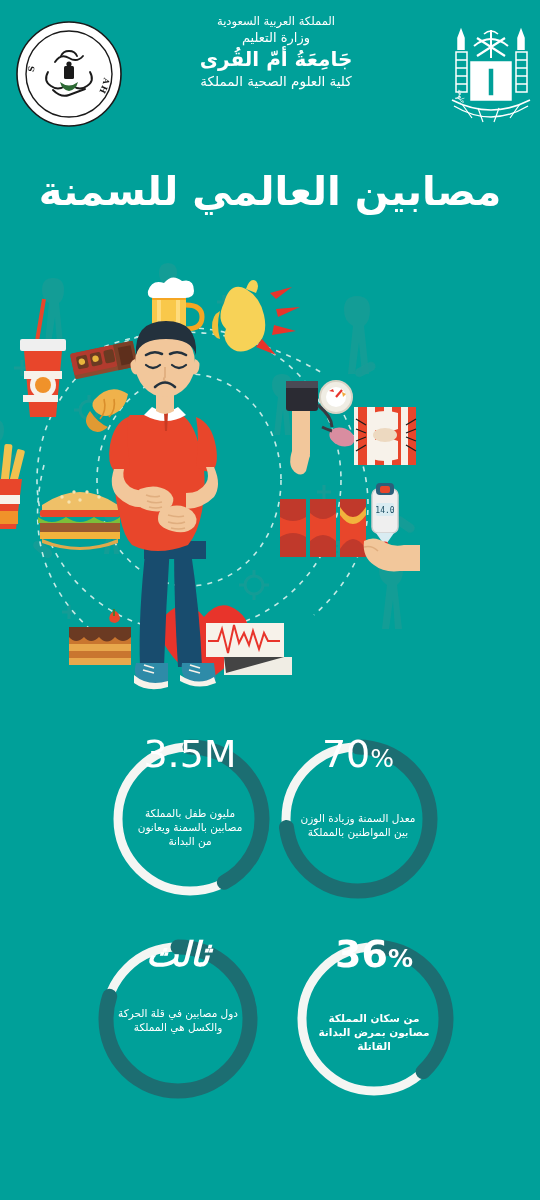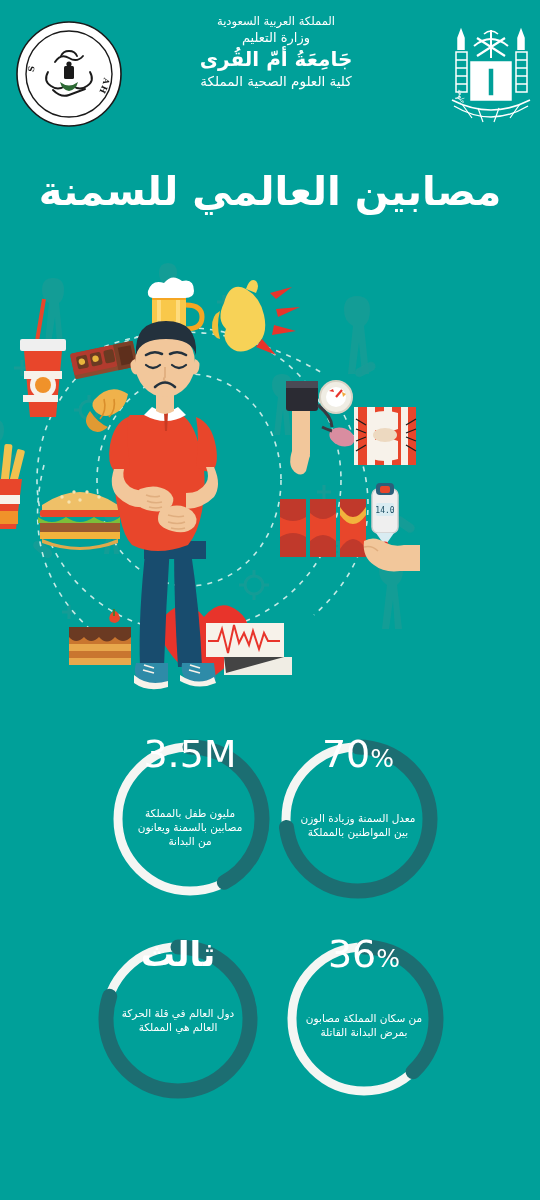--- a/index.html
+++ b/index.html
@@ -79,33 +79,33 @@
     padding:0 26px;
     gap:28px;
   }
   .stat-value {
     color:#ffffff;
     font-size:38px;
     line-height:42px;
     letter-spacing:0px;
     white-space:nowrap;
   }
-  .stat-value.arabic { font-size:34px; font-weight:bold; }
+  .stat-value.arabic { font-size:34px; font-weight:bold;font-style:italic; }
   .stat-value .pct { font-size:25px; }
   .stat-label {
     color:#ffffff;
     font-size:10.5px;
     line-height:14px;
     margin-top:3px;
     direction:rtl;
   }
   .pos-tl { left:104px; top:18px; }
   .pos-tr { left:272px; top:18px; }
   .pos-bl { left:92px; top:218px; }
-  .pos-br { left:278px; top:218px; }
+  .pos-br { left:288px; top:218px;font-weight:bold; }
 </style>
 </head>
 <body style="background: rgb(0, 160, 153);">
 
 <div class="page" style="background: rgb(0, 160, 153);">
 
   <div class="header">
 
     <div class="logo-left">
       <svg viewBox="0 0 108 108" width="108" height="108">
@@ -485,21 +485,21 @@
       </div>
     </div>
 
     <div class="stat-ring pos-bl">
       <svg viewBox="0 0 172 172">
         <circle cx="86" cy="86" r="72" fill="none" stroke="#F4F6F3" stroke-width="9"></circle>
         <circle class="arc" cx="86" cy="86" r="72" fill="none" stroke="#1C6E72" stroke-width="15" stroke-linecap="round" transform="rotate(-90 86 86)" stroke-dasharray="361.91147369354417 452.3893421169302"></circle>
       </svg>
       <div class="stat-inner">
         <div class="stat-value arabic">ثالث</div>
-        <div class="stat-label">دول العالم في قلة الحركة العالم هي المملكة</div>
+        <div class="stat-label">دول مصابين في قلة الحركة والكسل هي المملكة</div>
       </div>
     </div>
 
     <div class="stat-ring pos-br">
       <svg viewBox="0 0 172 172">
         <circle cx="86" cy="86" r="72" fill="none" stroke="#F4F6F3" stroke-width="9"></circle>
         <circle class="arc" cx="86" cy="86" r="72" fill="none" stroke="#1C6E72" stroke-width="15" stroke-linecap="round" transform="rotate(-90 86 86)" stroke-dasharray="171.90795000443347 452.3893421169302"></circle>
       </svg>
       <div class="stat-inner">
         <div class="stat-value"><span>36</span><span class="pct">%</span></div>

